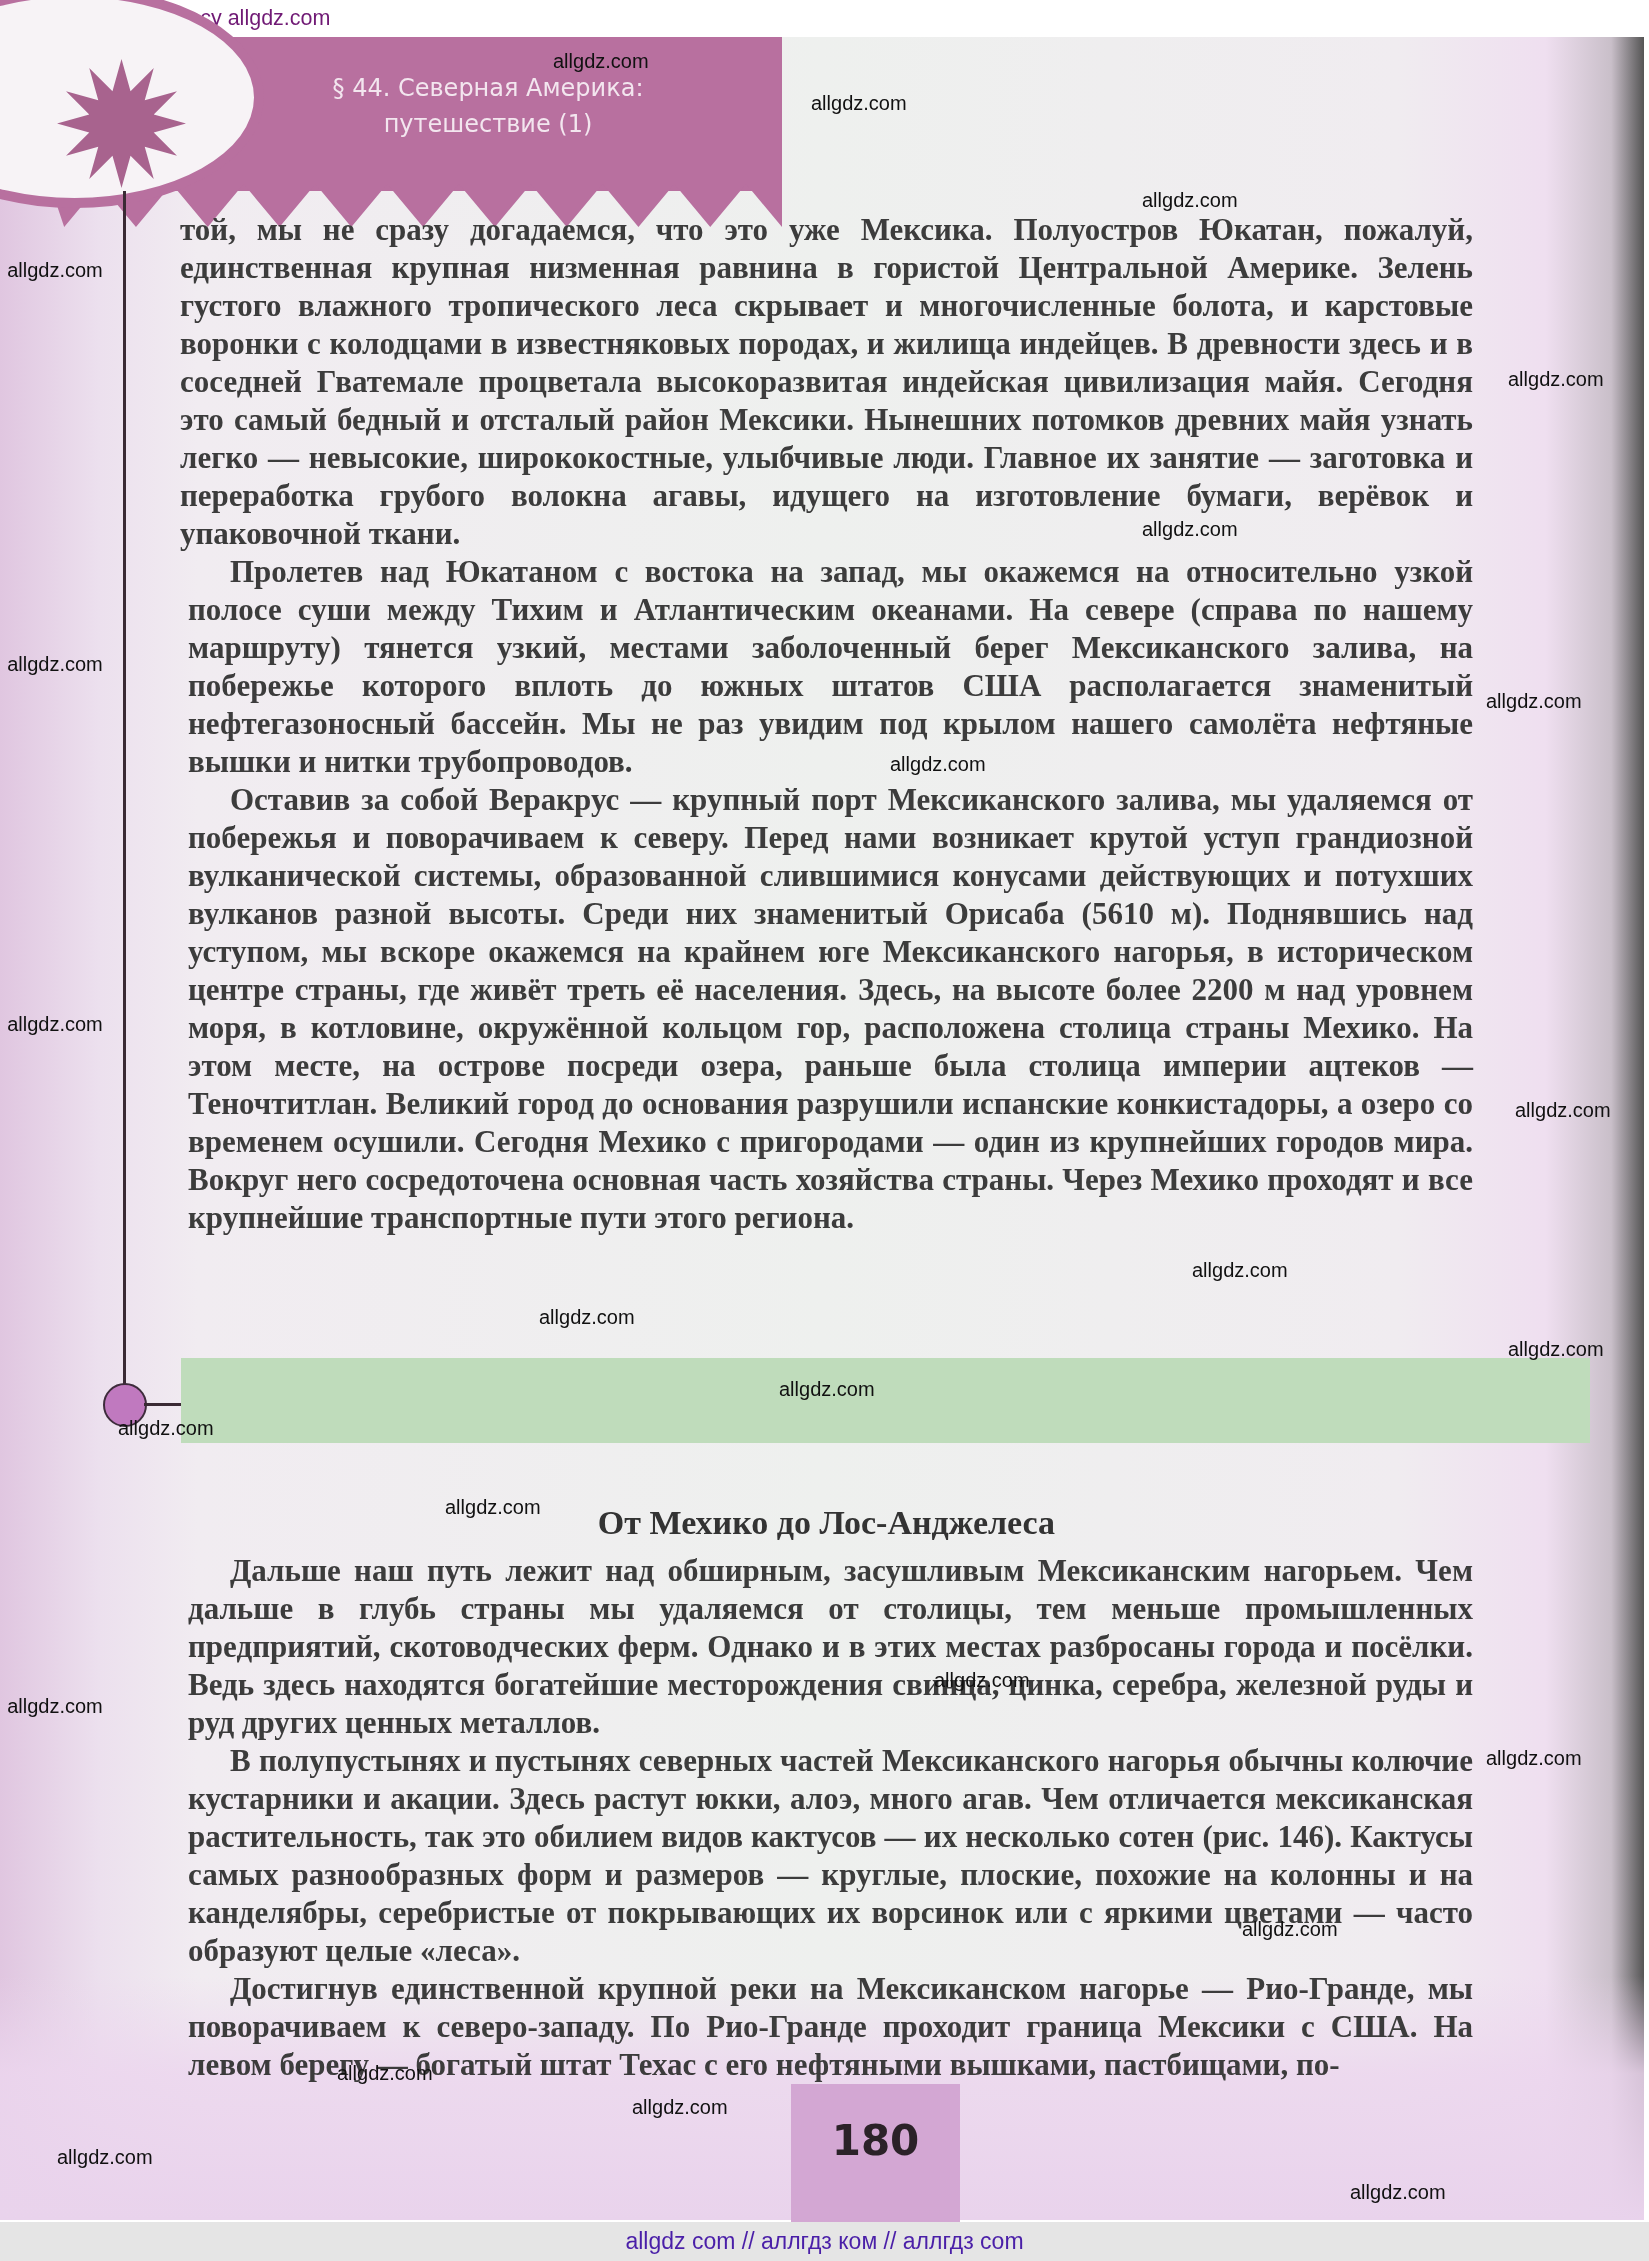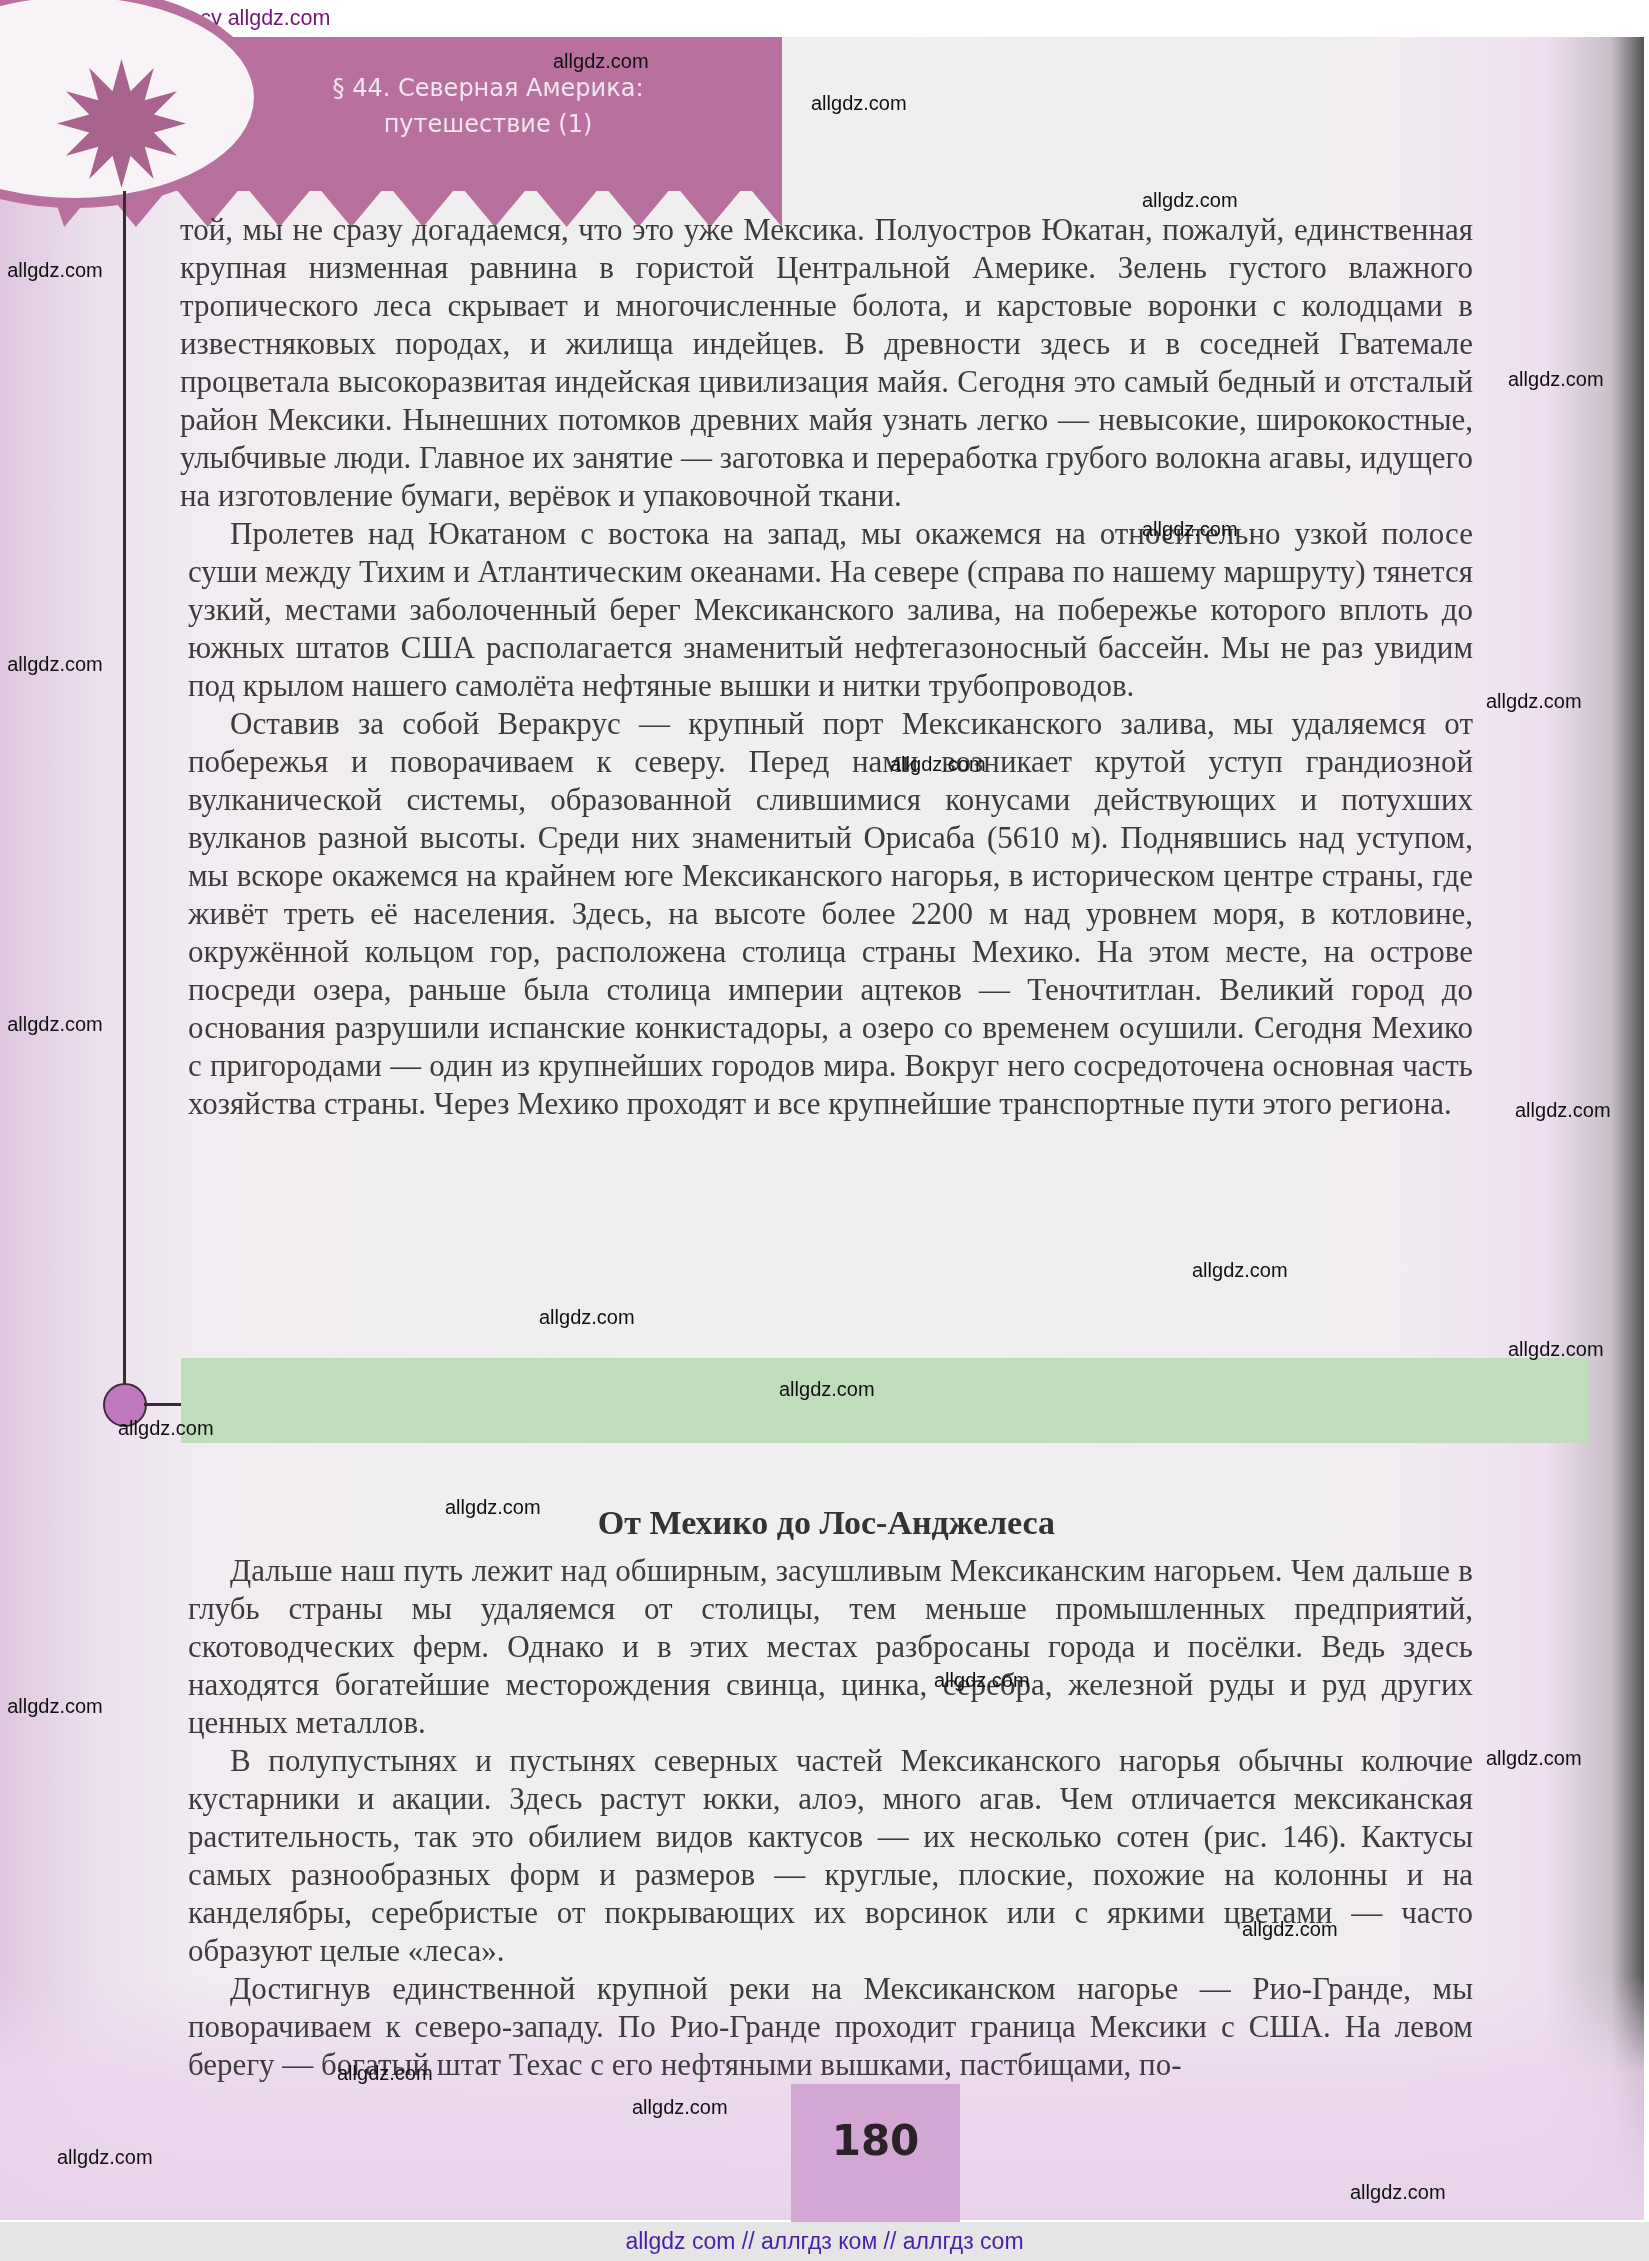--- a/index.html
+++ b/index.html
@@ -43,21 +43,21 @@
   }
   .timeline-dot {
     position: absolute; left: 103px; top: 1346px; width: 40px; height: 40px; border-radius: 50%;
     background: #c079bf; border: 2.2px solid #3e2c3c;
   }
   .timeline-connector {
     position: absolute; left: 144px; top: 1366px; width: 37px; height: 2.9px; background: #3a2a34;
   }
   .body-text {
     position: absolute; left: 180px; width: 1293px;
-    color: #3c3c3c; font-size: 31px; line-height: 38px; text-align: justify;
+    color: #3c3c3c; font-size: 31px; line-height: 38px; text-align: justify; font-weight: bold;
   }
   .body-text p { margin: 0; }
   .body-text p.indent { text-indent: 42px; margin-left: 8px; }
   .green-box {
     position: absolute; left: 181px; top: 1321px; width: 1409px; height: 85px;
     background: #bfdcbb;
   }
   .green-box-text {
     position: absolute; left: 223px; top: 1344px; width: 1293px;
     color: #2e3a2c; font-family: "DejaVu Sans", sans-serif; font-weight: bold; font-size: 28px; line-height: 39px;

